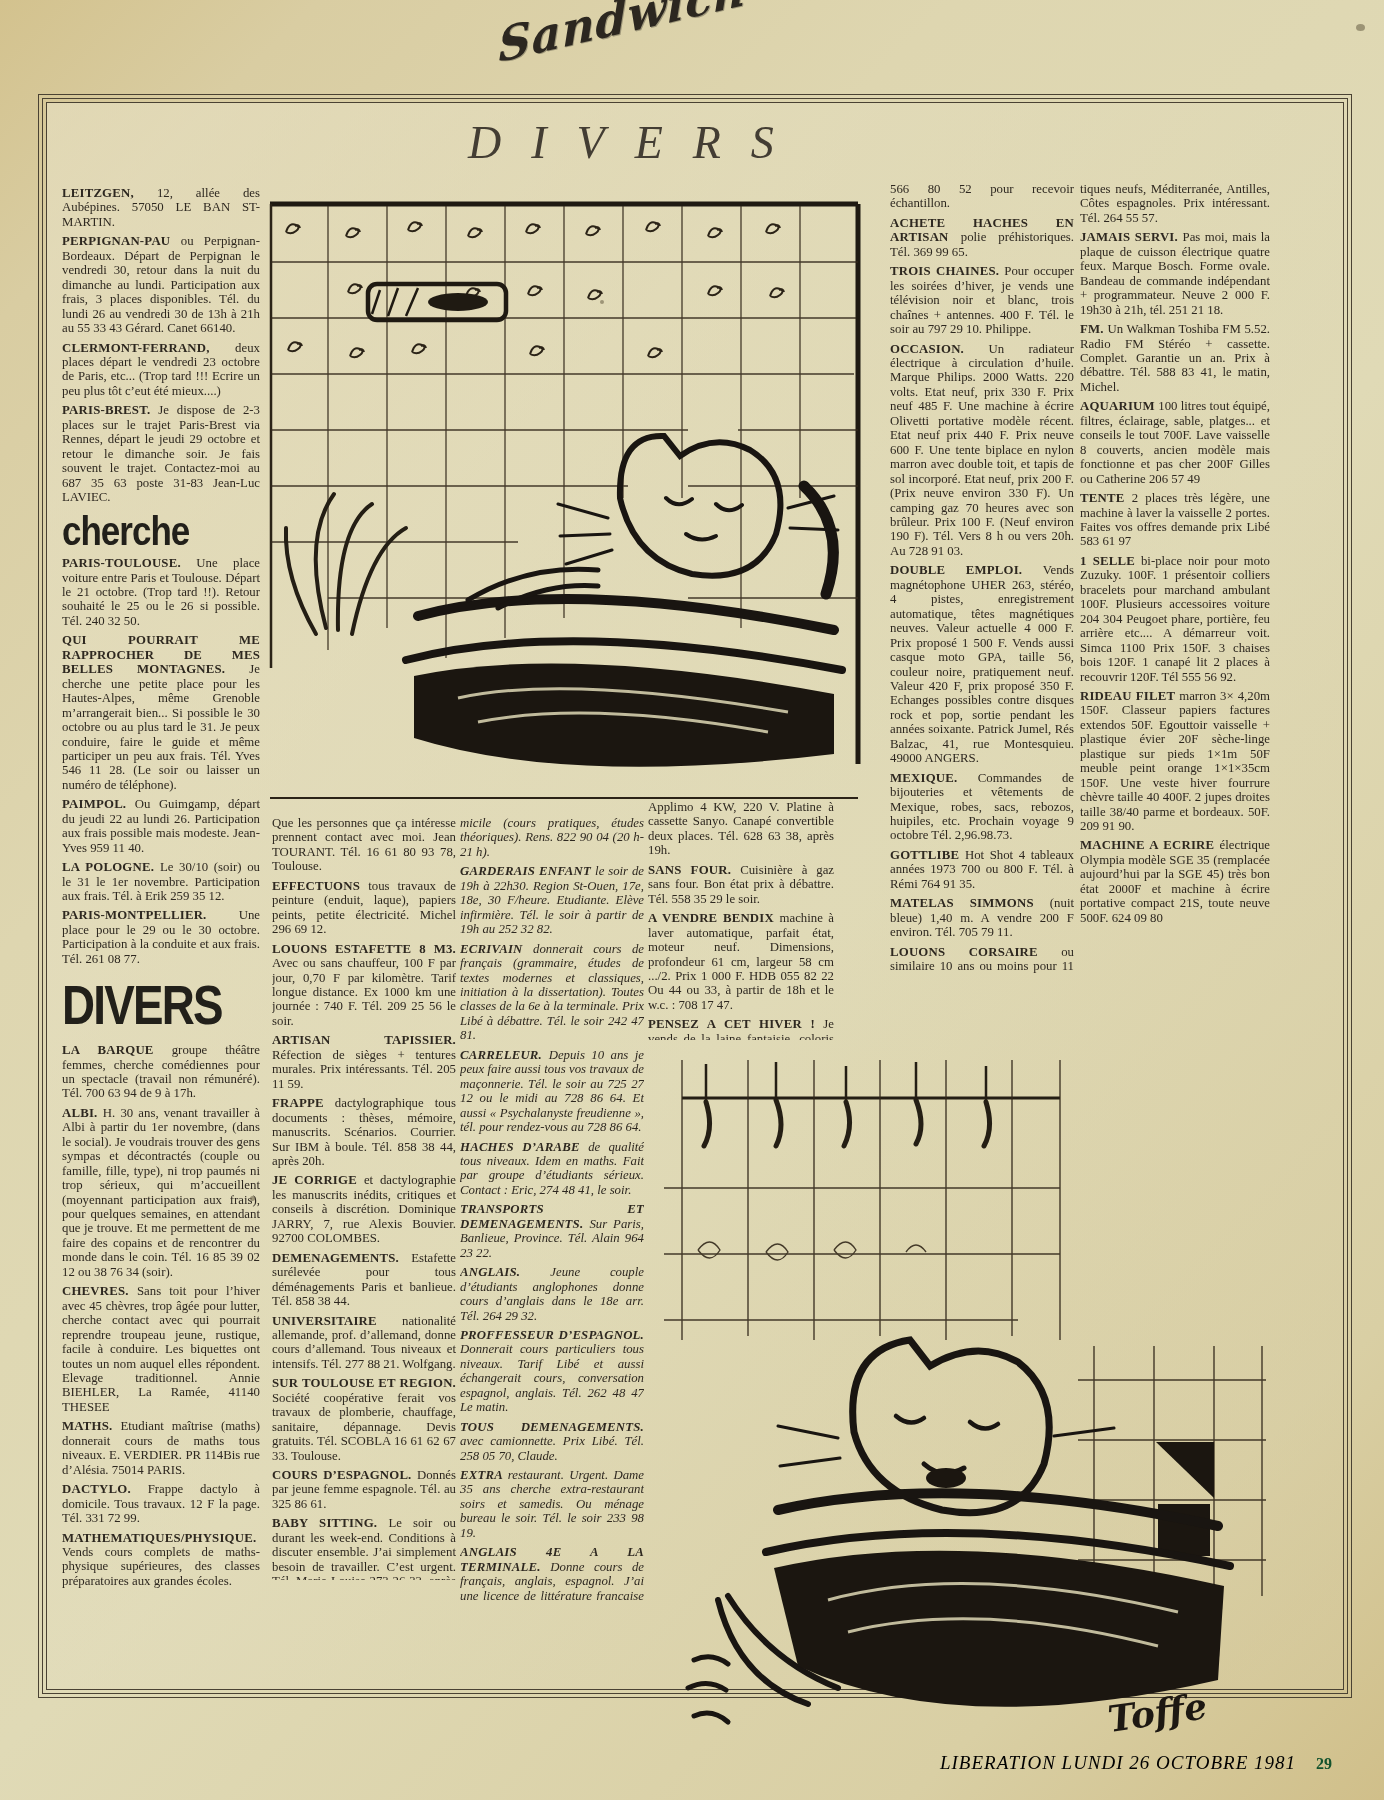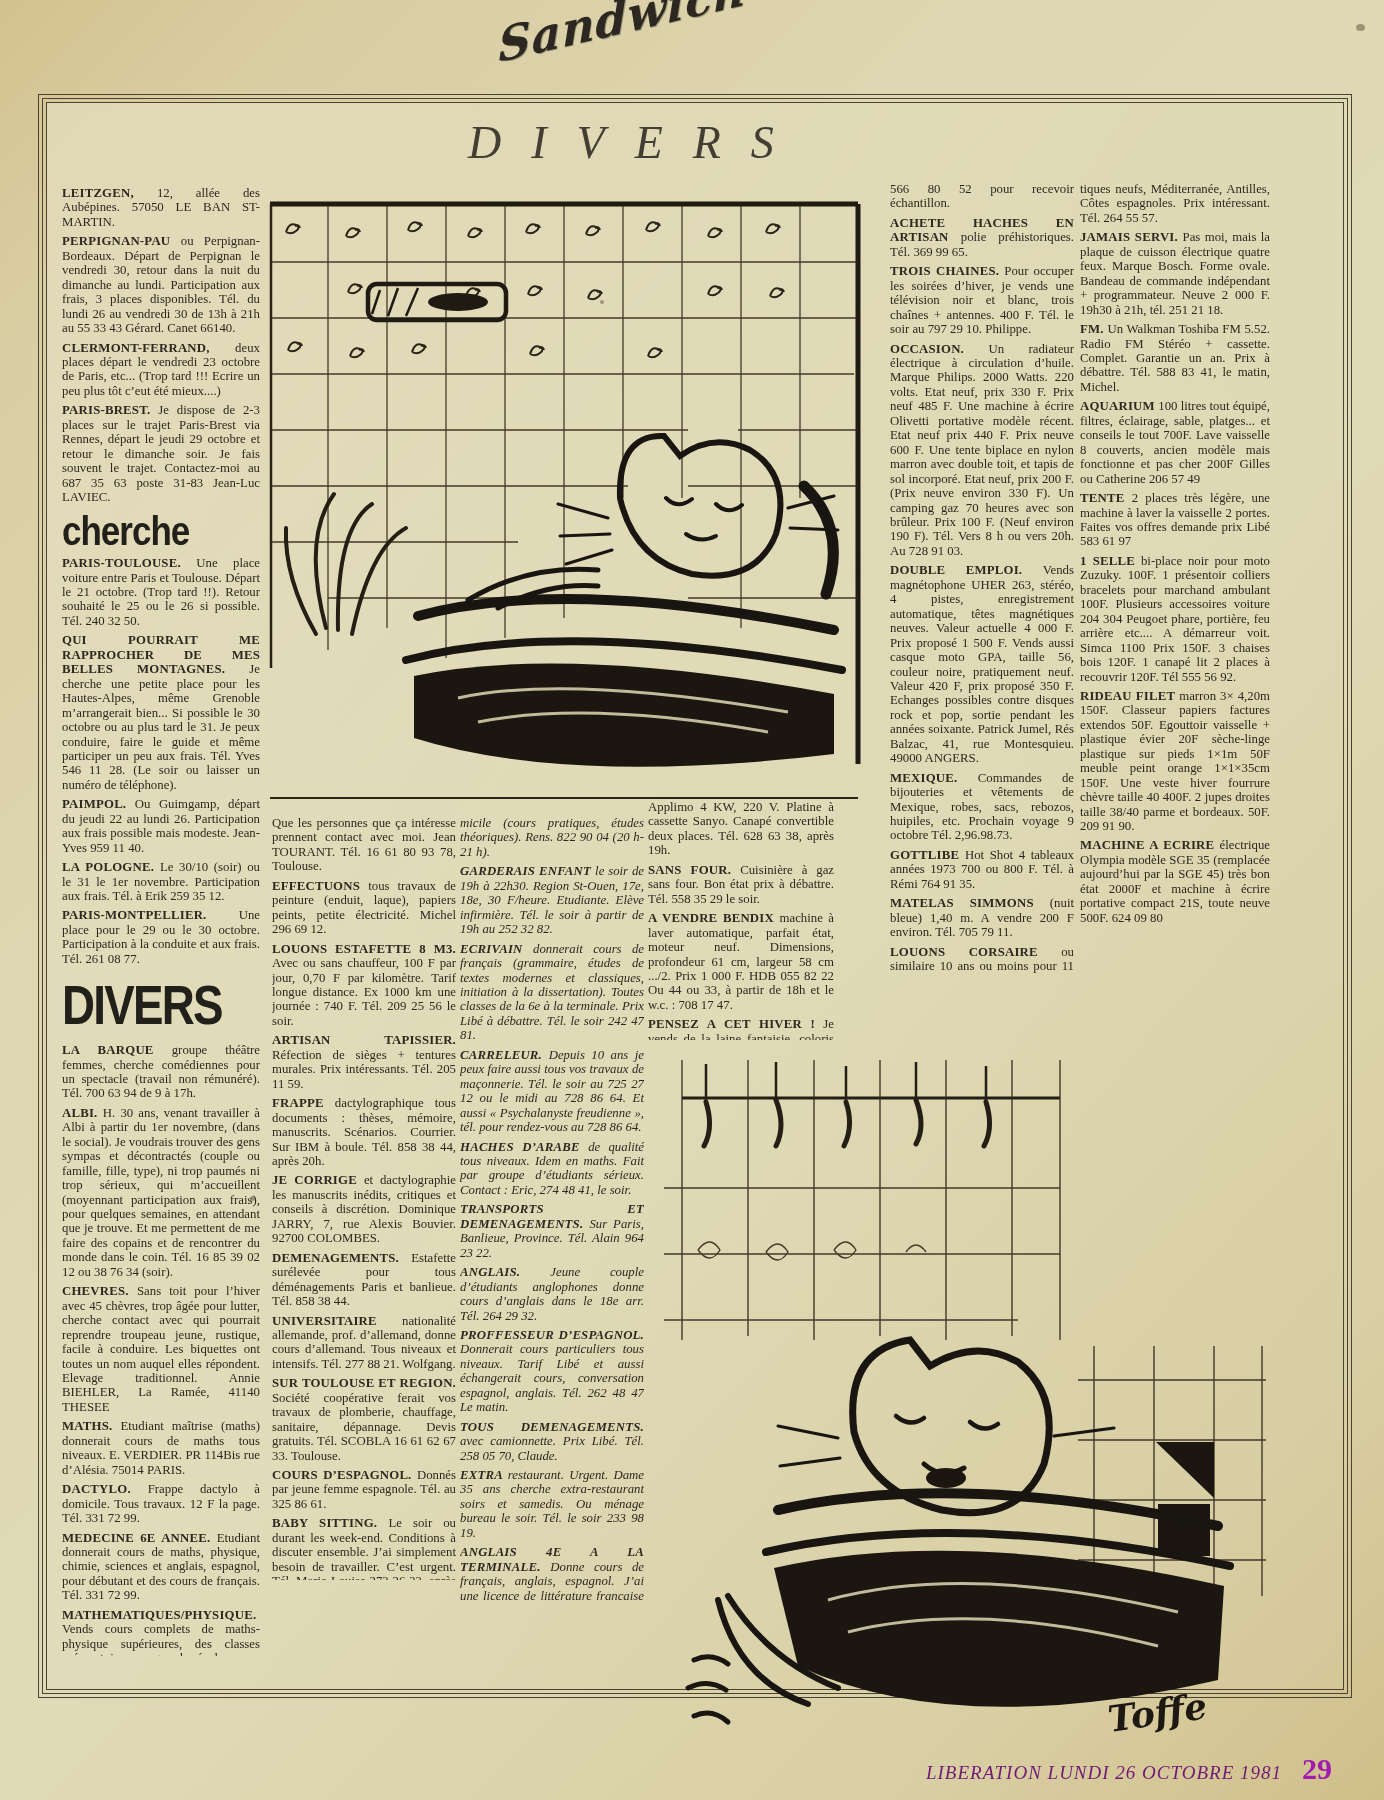--- a/index.html
+++ b/index.html
@@ -29,22 +29,22 @@
   .ad{margin:0 0 5px 0;}
   .ad .lead{font-weight:bold;letter-spacing:.2px;}
   .sec-head{font-family:"Liberation Sans", sans-serif;font-weight:bold;color:#22201a;}
   .sec-cherche{font-size:35px;letter-spacing:-1px;margin:6px 0 6px 0;transform:scaleY(1.15);transform-origin:left center;}
   .sec-divers{font-size:52px;letter-spacing:-2px;margin:10px 0 8px 0;transform:scale(.88,1.05);transform-origin:left center;}
   
   .illus{position:absolute;}
   .illus svg{display:block;}
   
   .footer{position:absolute;top:1752px;right:52px;white-space:nowrap;}
-  .footer .paper-date{font-style:italic;font-size:19px;letter-spacing:1px;color:#701a75;}
-  .footer .pageno{font-weight:bold;font-size:30px;margin-left:16px;color:#a21caf;}
+  .footer .paper-date{font-style:italic;font-size:19px;letter-spacing:1px;color:#000000;}
+  .footer .pageno{font-weight:bold;font-size:16px;margin-left:16px;color:#14532d;}
   .speck{position:absolute;border-radius:50%;background:#5a4f38;opacity:.5;}
 </style>
 </head>
 <body>
 
 <div class="page">
 
   <div class="frame">
     <div class="f2">
         <div class="f3"></div>
@@ -196,21 +196,20 @@
         <p class="ad"><b class="lead">LA POLOGNE. </b>Le 30/10 (soir) ou le 31 le 1er novembre. Participation aux frais. Tél. à Erik 259 35 12.</p>
         <p class="ad"><b class="lead">PARIS-MONTPELLIER. </b>Une place pour le 29 ou le 30 octobre. Participation à la conduite et aux frais. Tél. 261 08 77.</p>
       </div>
     <div class="sec-head sec-divers">DIVERS</div>
     <div>
         <p class="ad"><b class="lead">LA BARQUE </b>groupe théâtre femmes, cherche comédiennes pour un spectacle (travail non rémunéré). Tél. 700 63 94 de 9 à 17h.</p>
         <p class="ad"><b class="lead">ALBI. </b>H. 30 ans, venant travailler à Albi à partir du 1er novembre, (dans le social). Je voudrais trouver des gens sympas et décontractés (couple ou famille, fille, type), ni trop paumés ni trop sérieux, qui m’accueillent (moyennant participation aux frais), pour quelques semaines, en attendant que je trouve. Et me permettent de me faire des copains et de rencontrer du monde dans le coin. Tél. 16 85 39 02 12 ou 38 76 34 (soir).</p>
         <p class="ad"><b class="lead">CHEVRES. </b>Sans toit pour l’hiver avec 45 chèvres, trop âgée pour lutter, cherche contact avec qui pourrait reprendre troupeau jeune, rustique, facile à conduire. Les biquettes ont toutes un nom auquel elles répondent. Elevage traditionnel. Annie BIEHLER, La Ramée, 41140 THESEE</p>
         <p class="ad"><b class="lead">MATHS. </b>Etudiant maîtrise (maths) donnerait cours de maths tous niveaux. E. VERDIER. PR 114Bis rue d’Alésia. 75014 PARIS.</p>
         <p class="ad"><b class="lead">DACTYLO. </b>Frappe dactylo à domicile. Tous travaux. 12 F la page. Tél. 331 72 99.</p>
-        <p class="ad"><b class="lead">MEDECINE 6E ANNEE. </b>Etudiant donnerait cours de maths, physique, chimie, sciences et anglais, espagnol, pour débutant et des cours de français. Tél. 331 72 99.</p>
         <p class="ad"><b class="lead">MATHEMATIQUES/PHYSIQUE. </b>Vends cours complets de maths-physique supérieures, des classes préparatoires aux grandes écoles.</p>
       </div>
   </div>
 
   <div class="col" style="left:272px;top:816px;width:184px;height:764px;">
       <p class="ad">Que les personnes que ça intéresse prennent contact avec moi. Jean TOURANT. Tél. 16 61 80 93 78, Toulouse.</p>
       <p class="ad"><b class="lead">EFFECTUONS </b>tous travaux de peinture (enduit, laque), papiers peints, petite électricité. Michel 296 69 12.</p>
       <p class="ad"><b class="lead">LOUONS ESTAFETTE 8 M3. </b>Avec ou sans chauffeur, 100 F par jour, 0,70 F par kilomètre. Tarif longue distance. Ex 1000 km une journée : 740 F. Tél. 209 25 56 le soir.</p>
       <p class="ad"><b class="lead">ARTISAN TAPISSIER. </b>Réfection de sièges + tentures murales. Prix intéressants. Tél. 205 11 59.</p>
       <p class="ad"><b class="lead">FRAPPE </b>dactylographique tous documents : thèses, mémoire, manuscrits. Scénarios. Courrier. Sur IBM à boule. Tél. 858 38 44, après 20h.</p>

